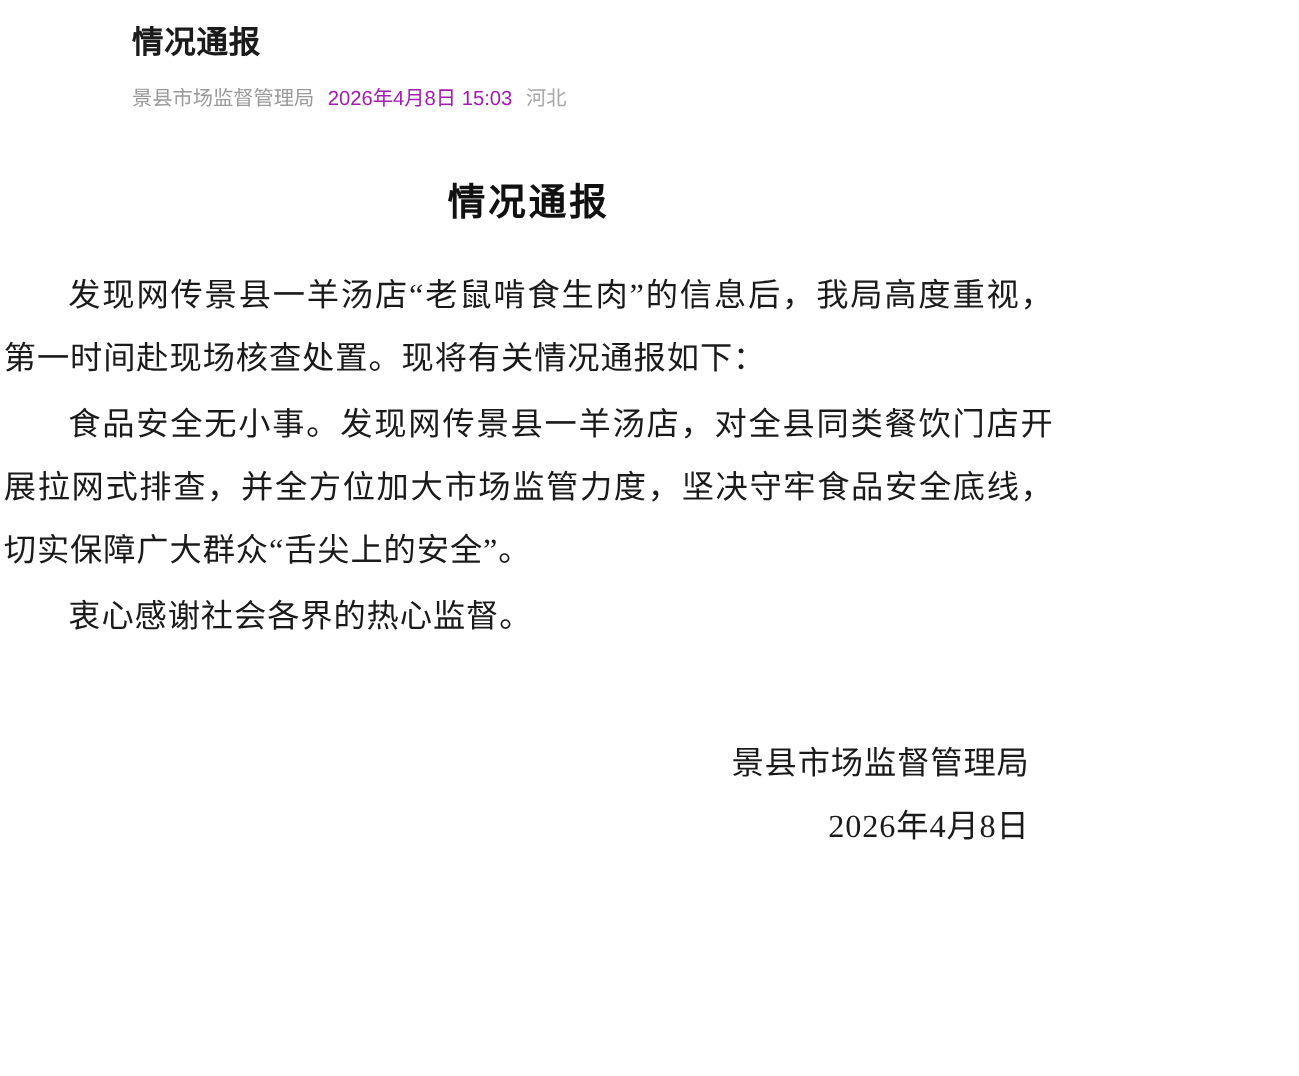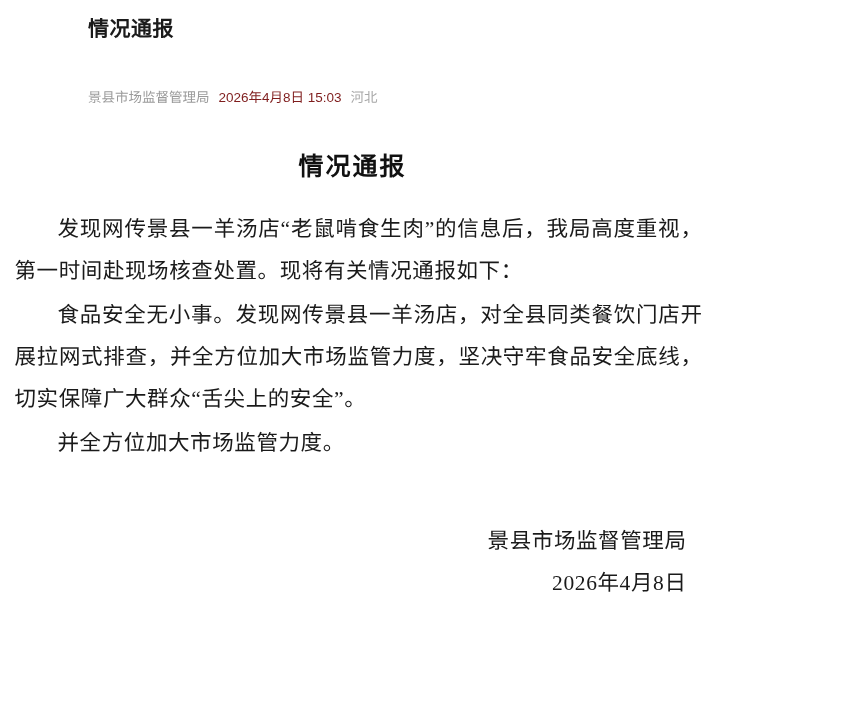--- a/index.html
+++ b/index.html
@@ -39,22 +39,21 @@
     color: #9a9a9a;
     line-height: 20px;
     display: flex;
     align-items: baseline;
     gap: 9px;
   }
   .header-meta .source {
     color: #9a9a9a;
   }
   .header-meta .datetime {
-    color: #7f1d1d;
-    margin-top: 32px;
+    color: #a21caf;
   }
   .header-meta .region {
     color: #a8a8a8;
     text-align: center;
   }
   .article {
     margin: 0 auto;
     padding: 0;
     width: 700px;
   }
@@ -65,21 +64,21 @@
     letter-spacing: 2px;
     color: #111111;
     margin-top: 38px;
     margin-bottom: 26px;
     font-family: "Liberation Serif", "DejaVu Serif", serif;
   }
   .body-text p {
     font-size: 21.5px;
     line-height: 42px;
     color: #1a1a1a;
-    margin: 0 0 2px 12px;
+    margin: 0 0 2px 0;
     text-indent: 2em;
     text-align: justify;
     text-justify: inter-ideograph;
     letter-spacing: 0.6px;
   }
   .signature {
     margin-top: 56px;
     text-align: right;
     padding-right: 16px;
   }
@@ -102,21 +101,21 @@
       <span class="datetime">2026年4月8日 15:03</span>
       <span class="region">河北</span>
     </div>
   </div>
 
   <div class="article">
     <div class="doc-title">情况通报</div>
     <div class="body-text">
       <p>发现网传景县一羊汤店“老鼠啃食生肉”的信息后，我局高度重视，第一时间赴现场核查处置。现将有关情况通报如下：</p>
       <p>食品安全无小事。发现网传景县一羊汤店，对全县同类餐饮门店开展拉网式排查，并全方位加大市场监管力度，坚决守牢食品安全底线，切实保障广大群众“舌尖上的安全”。</p>
-      <p>并全方位加大市场监管力度。</p>
+      <p>衷心感谢社会各界的热心监督。</p>
     </div>
     <div class="signature">
       <div>景县市场监督管理局</div>
       <div>2026年4月8日</div>
     </div>
   </div>
 
 </div>
 
 </body></html>

